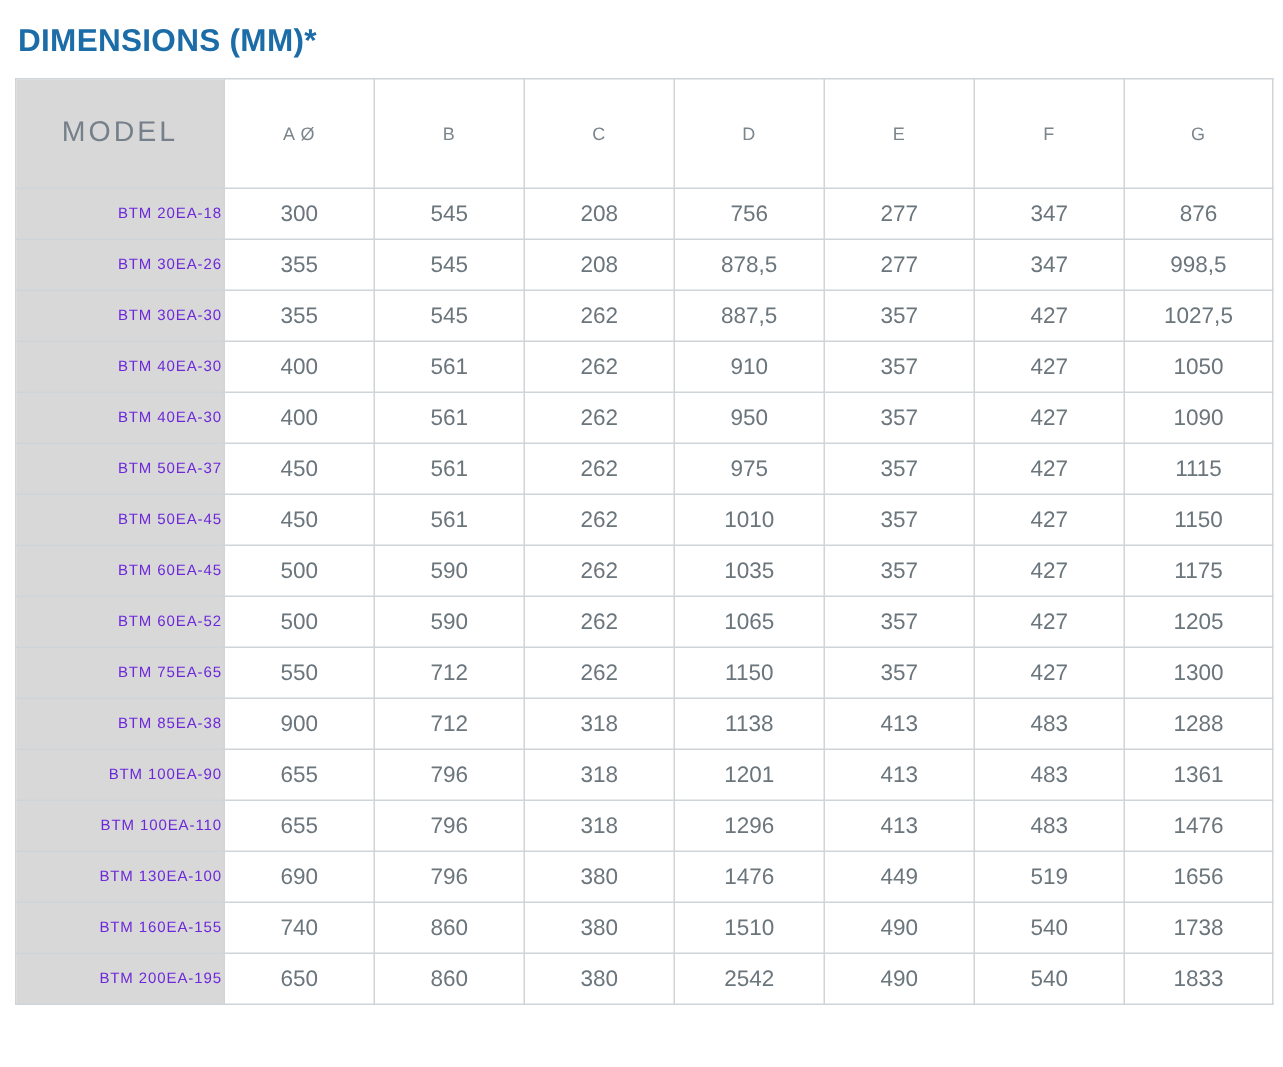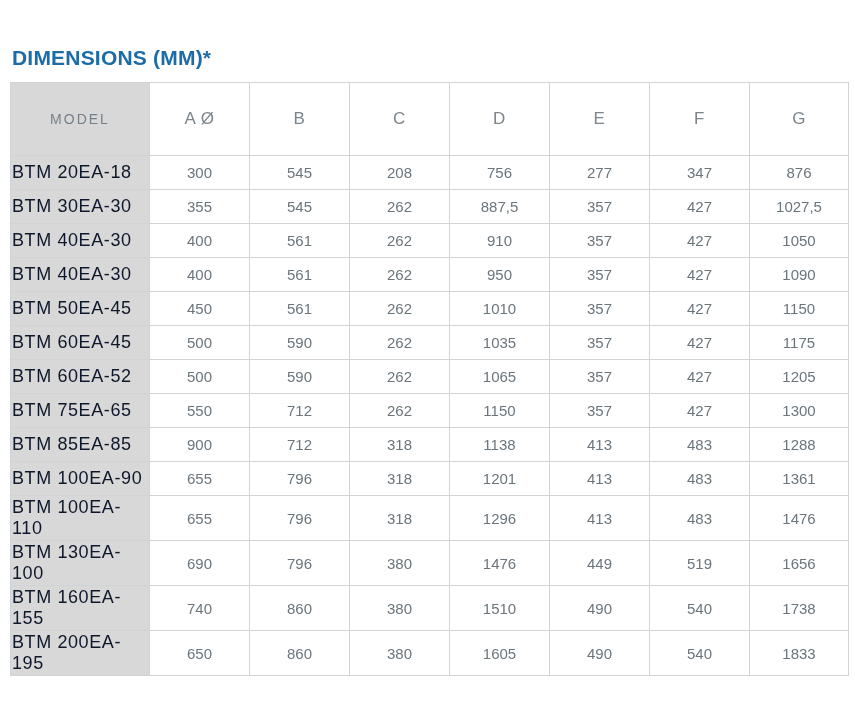--- a/index.html
+++ b/index.html
@@ -13,21 +13,20 @@
     font-family: "Liberation Sans", sans-serif;
     color: #5b6770;
     overflow: hidden;
   }
   .page {
     width: 855px;
     height: 512px;
     position: relative;
     box-sizing: border-box;
     padding: 12px 10px 0 10px;
-    margin-top: 30px;
   }
   .title {
     font-size: 21px;
     font-weight: bold;
     color: #1c6ca8;
     letter-spacing: 0.2px;
     margin: 4px 0 12px 2px;
   }
   table.dims {
     border-collapse: collapse;
@@ -44,38 +43,38 @@
   
   table.dims thead th {
     height: 70px;
     font-size: 15px;
     letter-spacing: 1.2px;
     color: #7b858c;
   }
   table.dims thead th.model-head {
     background: #d8d8d8;
     color: #76808a;
-    font-size: 14px;
+    font-size: 19px;
     letter-spacing: 2px;
   }
   table.dims thead th.dim-head {
     background: #ffffff;
-    font-size: 17px;
+    font-size: 12px;
     letter-spacing: 0.5px;
   }
   table.dims tbody td {
     height: 31px;
     font-size: 15px;
   }
   table.dims tbody td.model-cell {
     background: #d8d8d8;
-    color: #0f172a;
-    font-size: 18px;
+    color: #6d28d9;
+    font-size: 10px;
     letter-spacing: 0.6px;
-    text-align: left;
+    text-align: right;
   }
   col.c-model { width: 139px; }
   col.c-a { width: 100px; }
   col.c-b { width: 100px; }
   col.c-c { width: 100px; }
   col.c-d { width: 100px; }
   col.c-e { width: 100px; }
   col.c-f { width: 100px; }
   col.c-g { width: 99px; }
 </style>
@@ -114,20 +113,30 @@
         <td class="model-cell">BTM 20EA-18</td>
         <td>300</td>
         <td>545</td>
         <td>208</td>
         <td>756</td>
         <td>277</td>
         <td>347</td>
         <td>876</td>
       </tr>
       <tr>
+        <td class="model-cell">BTM 30EA-26</td>
+        <td>355</td>
+        <td>545</td>
+        <td>208</td>
+        <td>878,5</td>
+        <td>277</td>
+        <td>347</td>
+        <td>998,5</td>
+      </tr>
+      <tr>
         <td class="model-cell">BTM 30EA-30</td>
         <td>355</td>
         <td>545</td>
         <td>262</td>
         <td>887,5</td>
         <td>357</td>
         <td>427</td>
         <td>1027,5</td>
       </tr>
       <tr>
@@ -144,20 +153,30 @@
         <td class="model-cell">BTM 40EA-30</td>
         <td>400</td>
         <td>561</td>
         <td>262</td>
         <td>950</td>
         <td>357</td>
         <td>427</td>
         <td>1090</td>
       </tr>
       <tr>
+        <td class="model-cell">BTM 50EA-37</td>
+        <td>450</td>
+        <td>561</td>
+        <td>262</td>
+        <td>975</td>
+        <td>357</td>
+        <td>427</td>
+        <td>1115</td>
+      </tr>
+      <tr>
         <td class="model-cell">BTM 50EA-45</td>
         <td>450</td>
         <td>561</td>
         <td>262</td>
         <td>1010</td>
         <td>357</td>
         <td>427</td>
         <td>1150</td>
       </tr>
       <tr>
@@ -184,21 +203,21 @@
         <td class="model-cell">BTM 75EA-65</td>
         <td>550</td>
         <td>712</td>
         <td>262</td>
         <td>1150</td>
         <td>357</td>
         <td>427</td>
         <td>1300</td>
       </tr>
       <tr>
-        <td class="model-cell">BTM 85EA-85</td>
+        <td class="model-cell">BTM 85EA-38</td>
         <td>900</td>
         <td>712</td>
         <td>318</td>
         <td>1138</td>
         <td>413</td>
         <td>483</td>
         <td>1288</td>
       </tr>
       <tr>
         <td class="model-cell">BTM 100EA-90</td>
@@ -238,21 +257,21 @@
         <td>1510</td>
         <td>490</td>
         <td>540</td>
         <td>1738</td>
       </tr>
       <tr>
         <td class="model-cell">BTM 200EA-195</td>
         <td>650</td>
         <td>860</td>
         <td>380</td>
-        <td>1605</td>
+        <td>2542</td>
         <td>490</td>
         <td>540</td>
         <td>1833</td>
       </tr>
     </tbody>
   </table>
 
 </div>
 
 </body></html>

